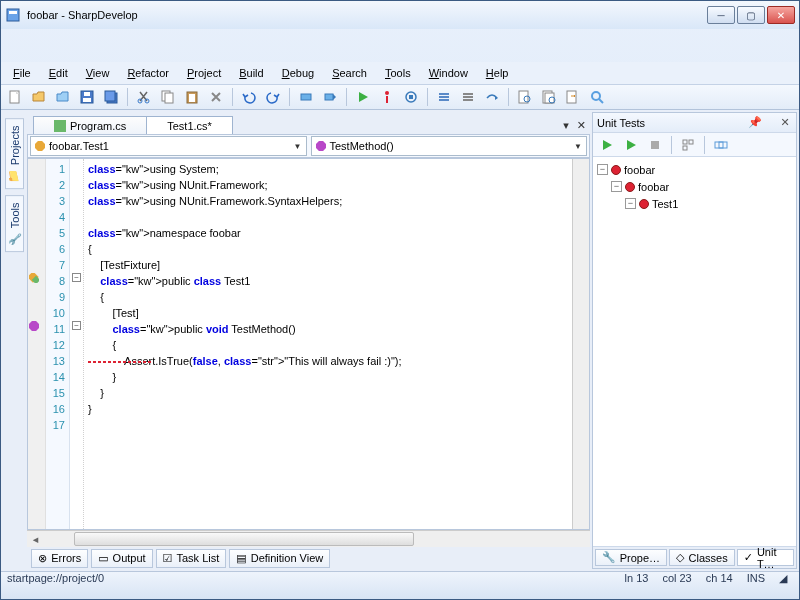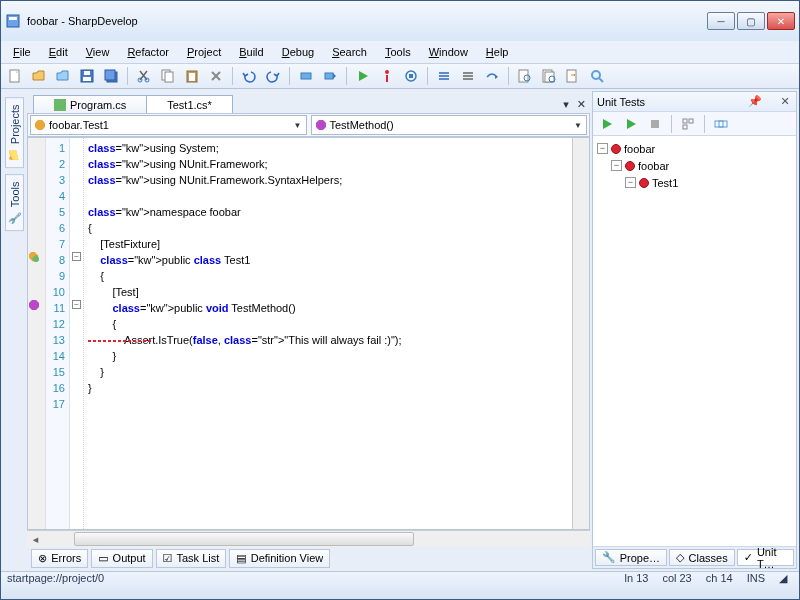--- a/index.html
+++ b/index.html
@@ -1,27 +1,27 @@
 <!DOCTYPE html>
 <html><head>
 <meta charset="utf-8">
 <style>
 * { margin: 0; padding: 0; box-sizing: border-box; font-family: "Segoe UI", Tahoma, sans-serif; font-size: 11px; }
 body { width: 800px; height: 600px; overflow: hidden; background: #d4e5f7; }
 
 
 .window { width: 800px; height: 600px; border: 1px solid #3b5a82; background: linear-gradient(#e8f0fb, #cfe0f5); display: flex; flex-direction: column; }
-.titlebar { height: 40px; display: flex; align-items: center; padding: 0 4px; background: linear-gradient(#f3f7fd, #d9e7f8); }
+.titlebar { height: 28px; display: flex; align-items: center; padding: 0 4px; background: linear-gradient(#f3f7fd, #d9e7f8); }
 .titlebar .icon { width: 16px; height: 16px; margin-right: 6px; display: inline-flex; align-items: center; justify-content: center; }
 .titlebar .title { flex: 1; color: #000; }
 .winbtns { display: flex; gap: 2px; }
 .winbtn { width: 28px; height: 18px; border: 1px solid #6a7f9a; border-radius: 2px; display: flex; align-items: center; justify-content: center; background: linear-gradient(#f7faff,#d0def1); font-size: 10px; color: #2a3a55; cursor: default; }
 .winbtn.close { background: linear-gradient(#f6a6a0,#d9534f); color: #fff; border-color: #9c2a24; }
 
-.menubar { height: 22px; display: flex; align-items: center; gap: 2px; padding: 0 4px; background: #eaf1fb; }
+.menubar { height: 22px; display: flex; align-items: center; gap: 2px; padding: 0 4px; background: #eaf1fb; margin-top: 33px; }
 .menubar .mi { padding: 2px 8px; text-decoration: underline; text-decoration-color: transparent; color: #000; }
 .menubar .mi::first-letter { text-decoration: underline; }
 
 .toolbar { height: 26px; display: flex; align-items: center; gap: 4px; padding: 2px 4px; background: linear-gradient(#f4f8fe,#e3ecf8); border-top: 1px solid #c4d2e6; border-bottom: 1px solid #b2c3da; }
 .tbtn { width: 20px; height: 20px; display: flex; align-items: center; justify-content: center; border: 1px solid transparent; border-radius: 2px; }
 .tsep { width: 1px; height: 18px; background: #b8c7dc; margin: 0 2px; }
 
 .mainarea { flex: 1; display: flex; background: #e8eef8; padding: 2px; gap: 2px; min-height: 0; }
 .leftbar { width: 22px; display: flex; flex-direction: column; gap: 6px; padding-top: 6px; align-items: center; }
 .lefttab { writing-mode: vertical-rl; transform: rotate(180deg); padding: 6px 2px; font-size: 11px; color: #1a3a6e; display: flex; align-items: center; gap: 4px; border: 1px solid #b8c7dc; background: #f4f8fe; }

